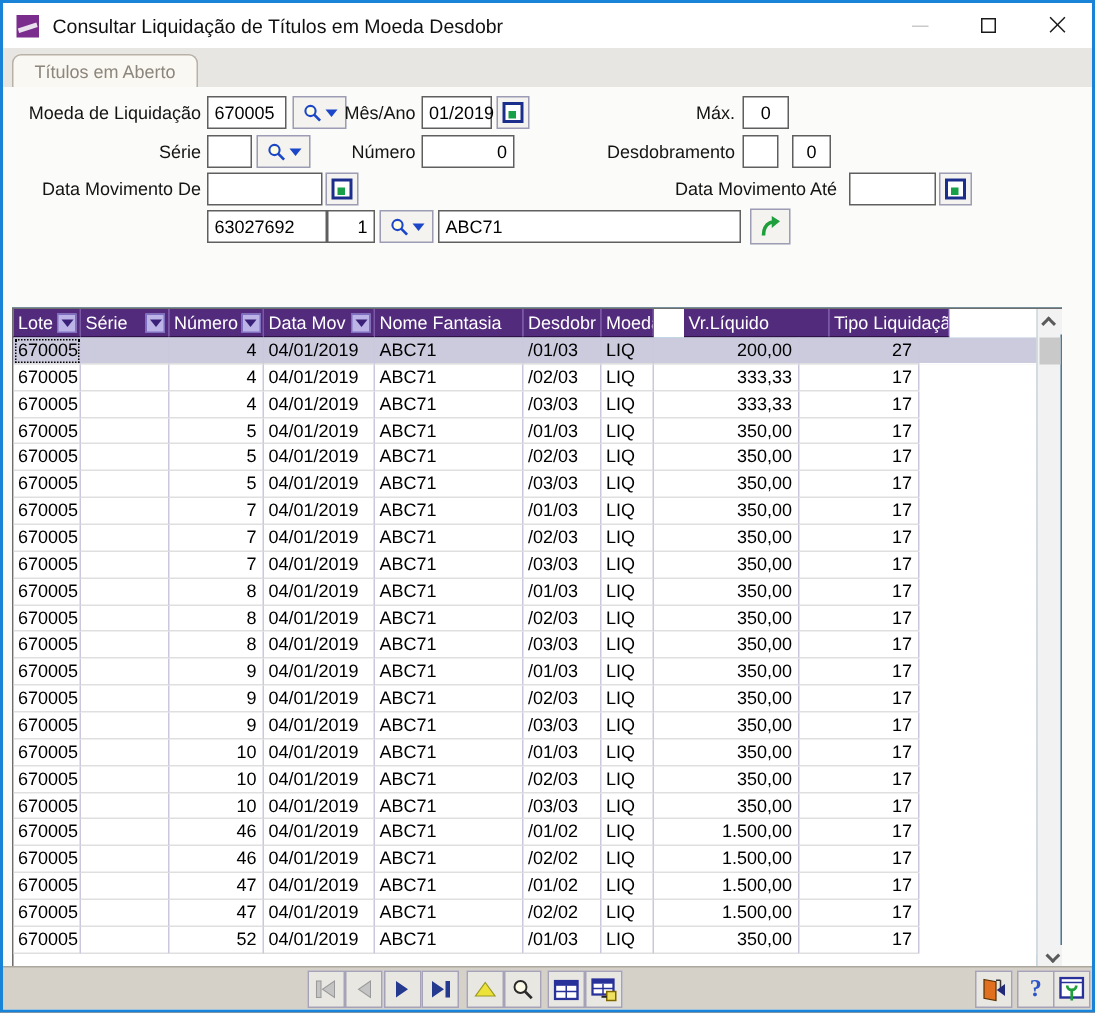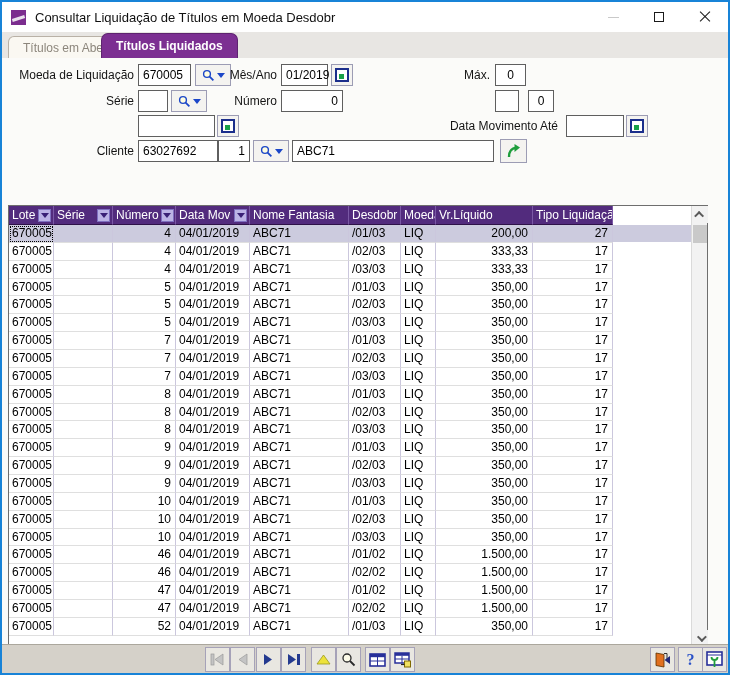--- a/index.html
+++ b/index.html
@@ -86,21 +86,20 @@
           <div class="glyph-max"></div>
         </div>
       <div class="win-btn">
           <div class="glyph-close"></div>
         </div>
     </div>
   </div>
 
   <div class="tabstrip">
     <div class="tab-inactive">Títulos em Aberto</div>
-    <div class="tab-active">Títulos Liquidados</div>
   </div>
 
   <div class="form-area">
 
     <div class="flabel" style="left:8px;top:6px;width:122px;">Moeda de Liquidação</div>
     <div class="inp" style="left:134px;top:6px;width:53px;">670005</div>
     <div class="mini-btn" style="left:191px;top:6px;width:36px;">
       <svg width="13" height="13" viewBox="0 0 13 13">
           <circle cx="5" cy="5" r="3.4" fill="#FFFDE0" stroke="#1B46C8" stroke-width="1.4"></circle>
           <line x1="7.6" y1="7.6" x2="11.4" y2="11.4" stroke="#1B46C8" stroke-width="1.8"></line>
@@ -119,34 +118,35 @@
     <div class="inp" style="left:134px;top:32px;width:30px;"></div>
     <div class="mini-btn" style="left:167px;top:32px;width:36px;">
       <svg width="13" height="13" viewBox="0 0 13 13">
           <circle cx="5" cy="5" r="3.4" fill="#FFFDE0" stroke="#1B46C8" stroke-width="1.4"></circle>
           <line x1="7.6" y1="7.6" x2="11.4" y2="11.4" stroke="#1B46C8" stroke-width="1.8"></line>
         </svg>
       <div class="drop-tri"></div>
     </div>
     <div class="flabel" style="left:200px;top:32px;width:73px;">Número</div>
     <div class="inp right" style="left:277px;top:32px;width:62px;">0</div>
+    <div class="flabel" style="left:388px;top:32px;width:98px;">Desdobramento</div>
     <div class="inp" style="left:491px;top:32px;width:24px;"></div>
     <div class="inp center" style="left:524px;top:32px;width:26px;">0</div>
 
+    <div class="flabel" style="left:8px;top:57px;width:122px;">Data Movimento De</div>
     <div class="inp" style="left:134px;top:57px;width:77px;"></div>
     <div class="mini-btn" style="left:213px;top:57px;width:22px;">
         <div class="cal-icon"></div>
       </div>
     <div class="flabel" style="left:424px;top:57px;width:130px;">Data Movimento Até</div>
     <div class="inp" style="left:562px;top:57px;width:58px;"></div>
     <div class="mini-btn" style="left:622px;top:57px;width:22px;">
         <div class="cal-icon"></div>
       </div>
 
-    <div class="flabel" style="left:8px;top:82px;width:122px;">Cliente</div>
     <div class="inp" style="left:134px;top:82px;width:80px;">63027692</div>
     <div class="inp right" style="left:214px;top:82px;width:32px;">1</div>
     <div class="mini-btn" style="left:249px;top:82px;width:36px;">
       <svg width="13" height="13" viewBox="0 0 13 13">
           <circle cx="5" cy="5" r="3.4" fill="#FFFDE0" stroke="#1B46C8" stroke-width="1.4"></circle>
           <line x1="7.6" y1="7.6" x2="11.4" y2="11.4" stroke="#1B46C8" stroke-width="1.8"></line>
         </svg>
       <div class="drop-tri"></div>
     </div>
     <div class="inp" style="left:288px;top:82px;width:202px;">ABC71</div>
@@ -178,21 +178,21 @@
         </div>
         <div class="hcell" style="width: 99px; flex: 0 0 99px;">
           <span>Nome Fantasia</span>
         </div>
         <div class="hcell" style="width: 52px; flex: 0 0 52px;">
           <span>Desdobr</span>
         </div>
         <div class="hcell" style="width: 35px; flex: 0 0 35px;">
           <span>Moeda</span>
         </div>
-        <div class="hcell" style="width: 97px; flex: 0 0 97px;">
+        <div class="hcell" style="width: 97px; flex: 0 0 97px; margin-left: 20px;">
           <span>Vr.Líquido</span>
         </div>
         <div class="hcell" style="width: 80px; flex: 0 0 80px;">
           <span>Tipo Liquidação</span>
         </div>
         <div class="hfill"></div>
       </div>
     <div class="gbody" id="grid-body">
         <div class="grow sel">
           <div class="gcell focus" style="width: 45px; flex: 0 0 45px;">670005</div>

